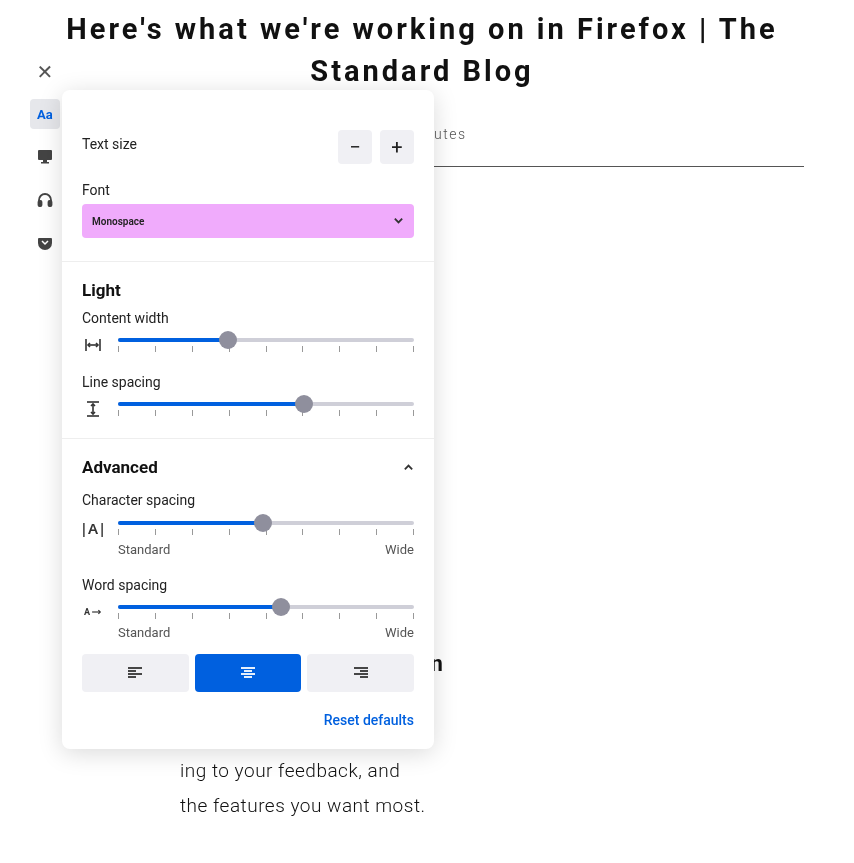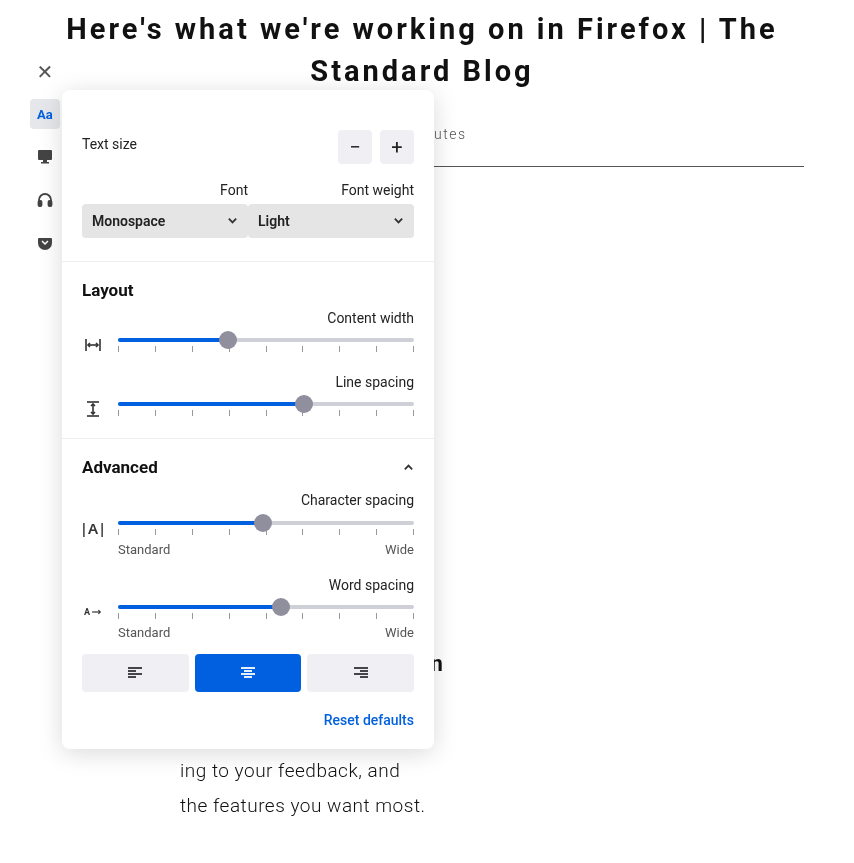--- a/index.html
+++ b/index.html
@@ -107,21 +107,20 @@
     .section-title {
       font-weight: 700;
       font-size: 17px;
       color: #111;
       margin-bottom: 10px;
     }
     .field-label {
       font-size: 14px;
       color: #222;
       margin-bottom: 6px;
-      text-align: right;
     }
     .row {
       display: flex;
       align-items: center;
       justify-content: space-between;
       gap: 10px;
     }
     .text-size-row {
       margin-bottom: 18px;
       margin-top: 18px;
@@ -145,27 +144,27 @@
     }
     .font-row {
       display: flex;
       gap: 0;
       margin-bottom: 23px;
     }
     .font-col { flex: 1; }
     .select {
       width: 100%;
       height: 34px;
-      background: #e5e5e5;
+      background: #f0abfc;
       border-radius: 4px;
       display: flex;
       align-items: center;
       justify-content: space-between;
       padding: 0 10px;
-      font-size: 14px;
+      font-size: 10px;
       font-weight: 600;
       color: #222;
       cursor: pointer;
     }
     .chevron {
       display: inline-block;
     }
     .chevron svg { width: 11px; height: 11px; stroke: #333; fill: none; stroke-width: 2; }
 
     .hr {
@@ -360,34 +359,25 @@
   <div class="font-row">
     <div class="font-col">
       <div class="field-label">Font</div>
       <div class="select">
         <span>Monospace</span>
         <span class="chevron"><svg viewBox="0 0 12 12">
               <polyline points="2,4 6,8 10,4"></polyline>
             </svg></span>
       </div>
     </div>
-    <div class="font-col">
-      <div class="field-label">Font weight</div>
-      <div class="select">
-        <span>Light</span>
-        <span class="chevron"><svg viewBox="0 0 12 12">
-              <polyline points="2,4 6,8 10,4"></polyline>
-            </svg></span>
-      </div>
-    </div>
   </div>
 
   <hr class="hr">
 
-  <div class="section-title">Layout</div>
+  <div class="section-title">Light</div>
 
   <div class="slider-block">
     <div class="field-label">Content width</div>
     <div class="slider-row">
       <div class="slider-icon">
         <svg viewBox="0 0 18 18" fill="none" stroke="#333" stroke-width="1.6">
             <line x1="2" y1="3" x2="2" y2="15"></line>
             <line x1="16" y1="3" x2="16" y2="15"></line>
             <line x1="4" y1="9" x2="14" y2="9"></line>
             <polyline points="6,7 4,9 6,11"></polyline>

